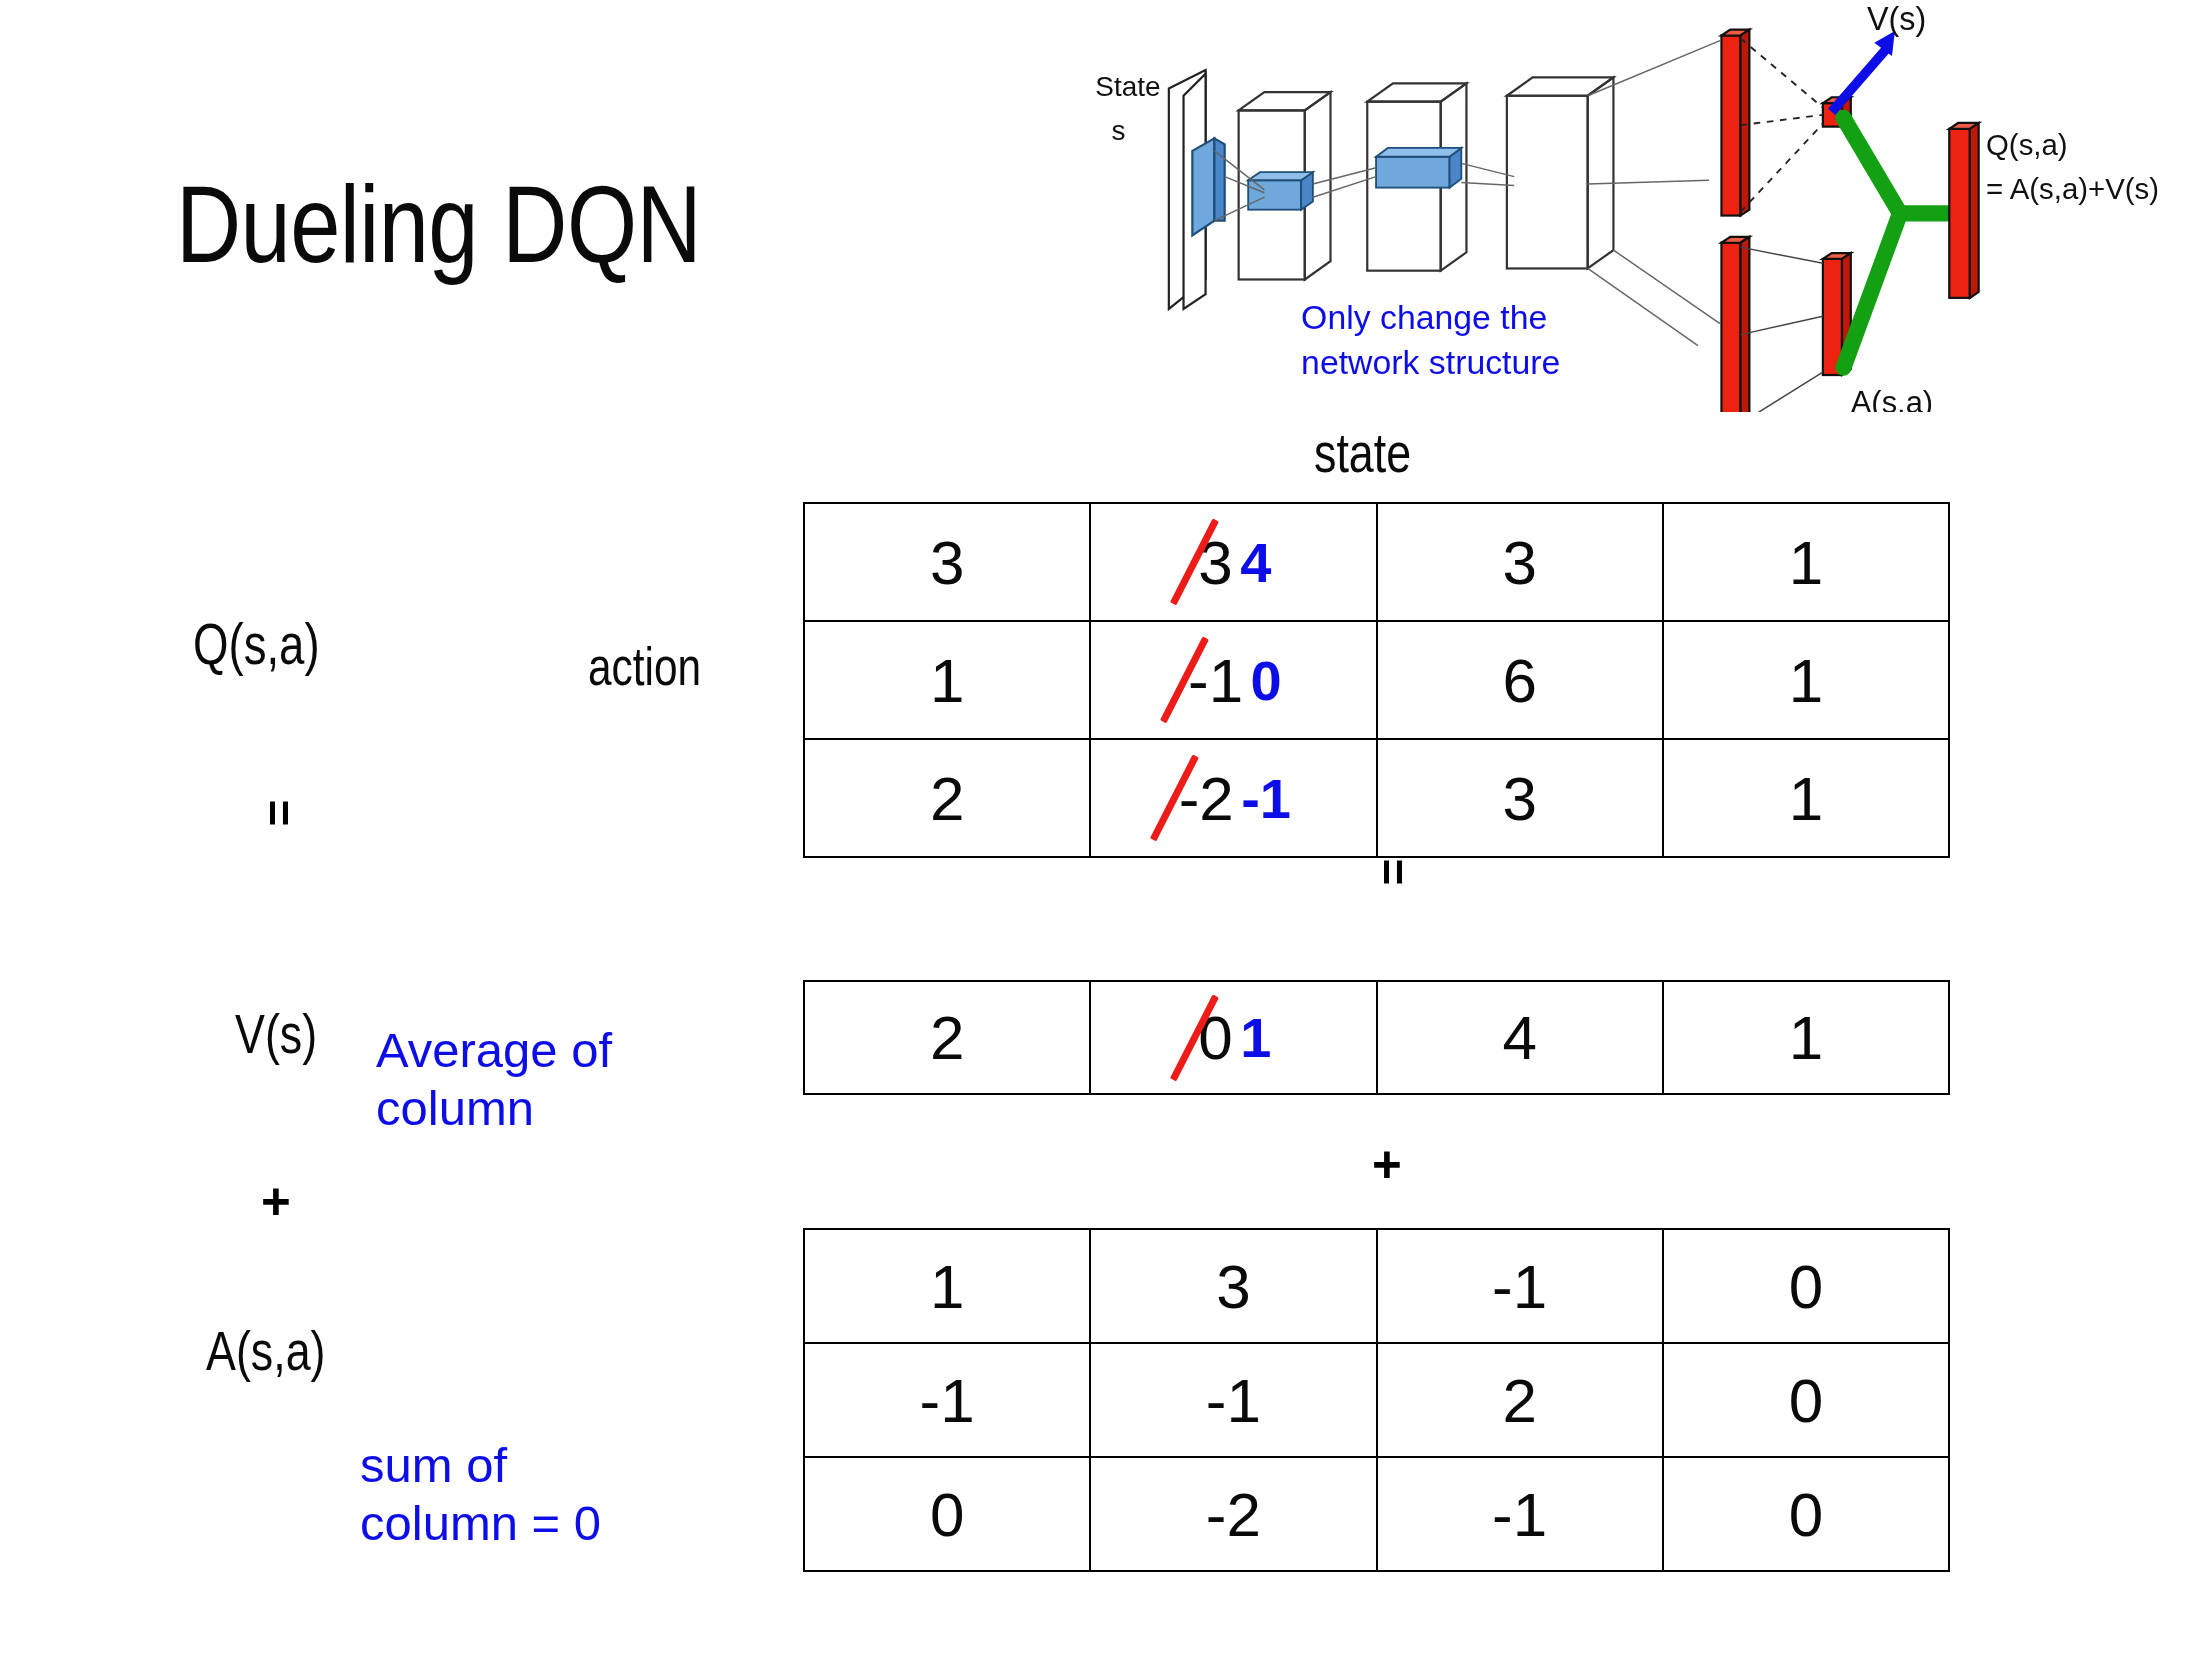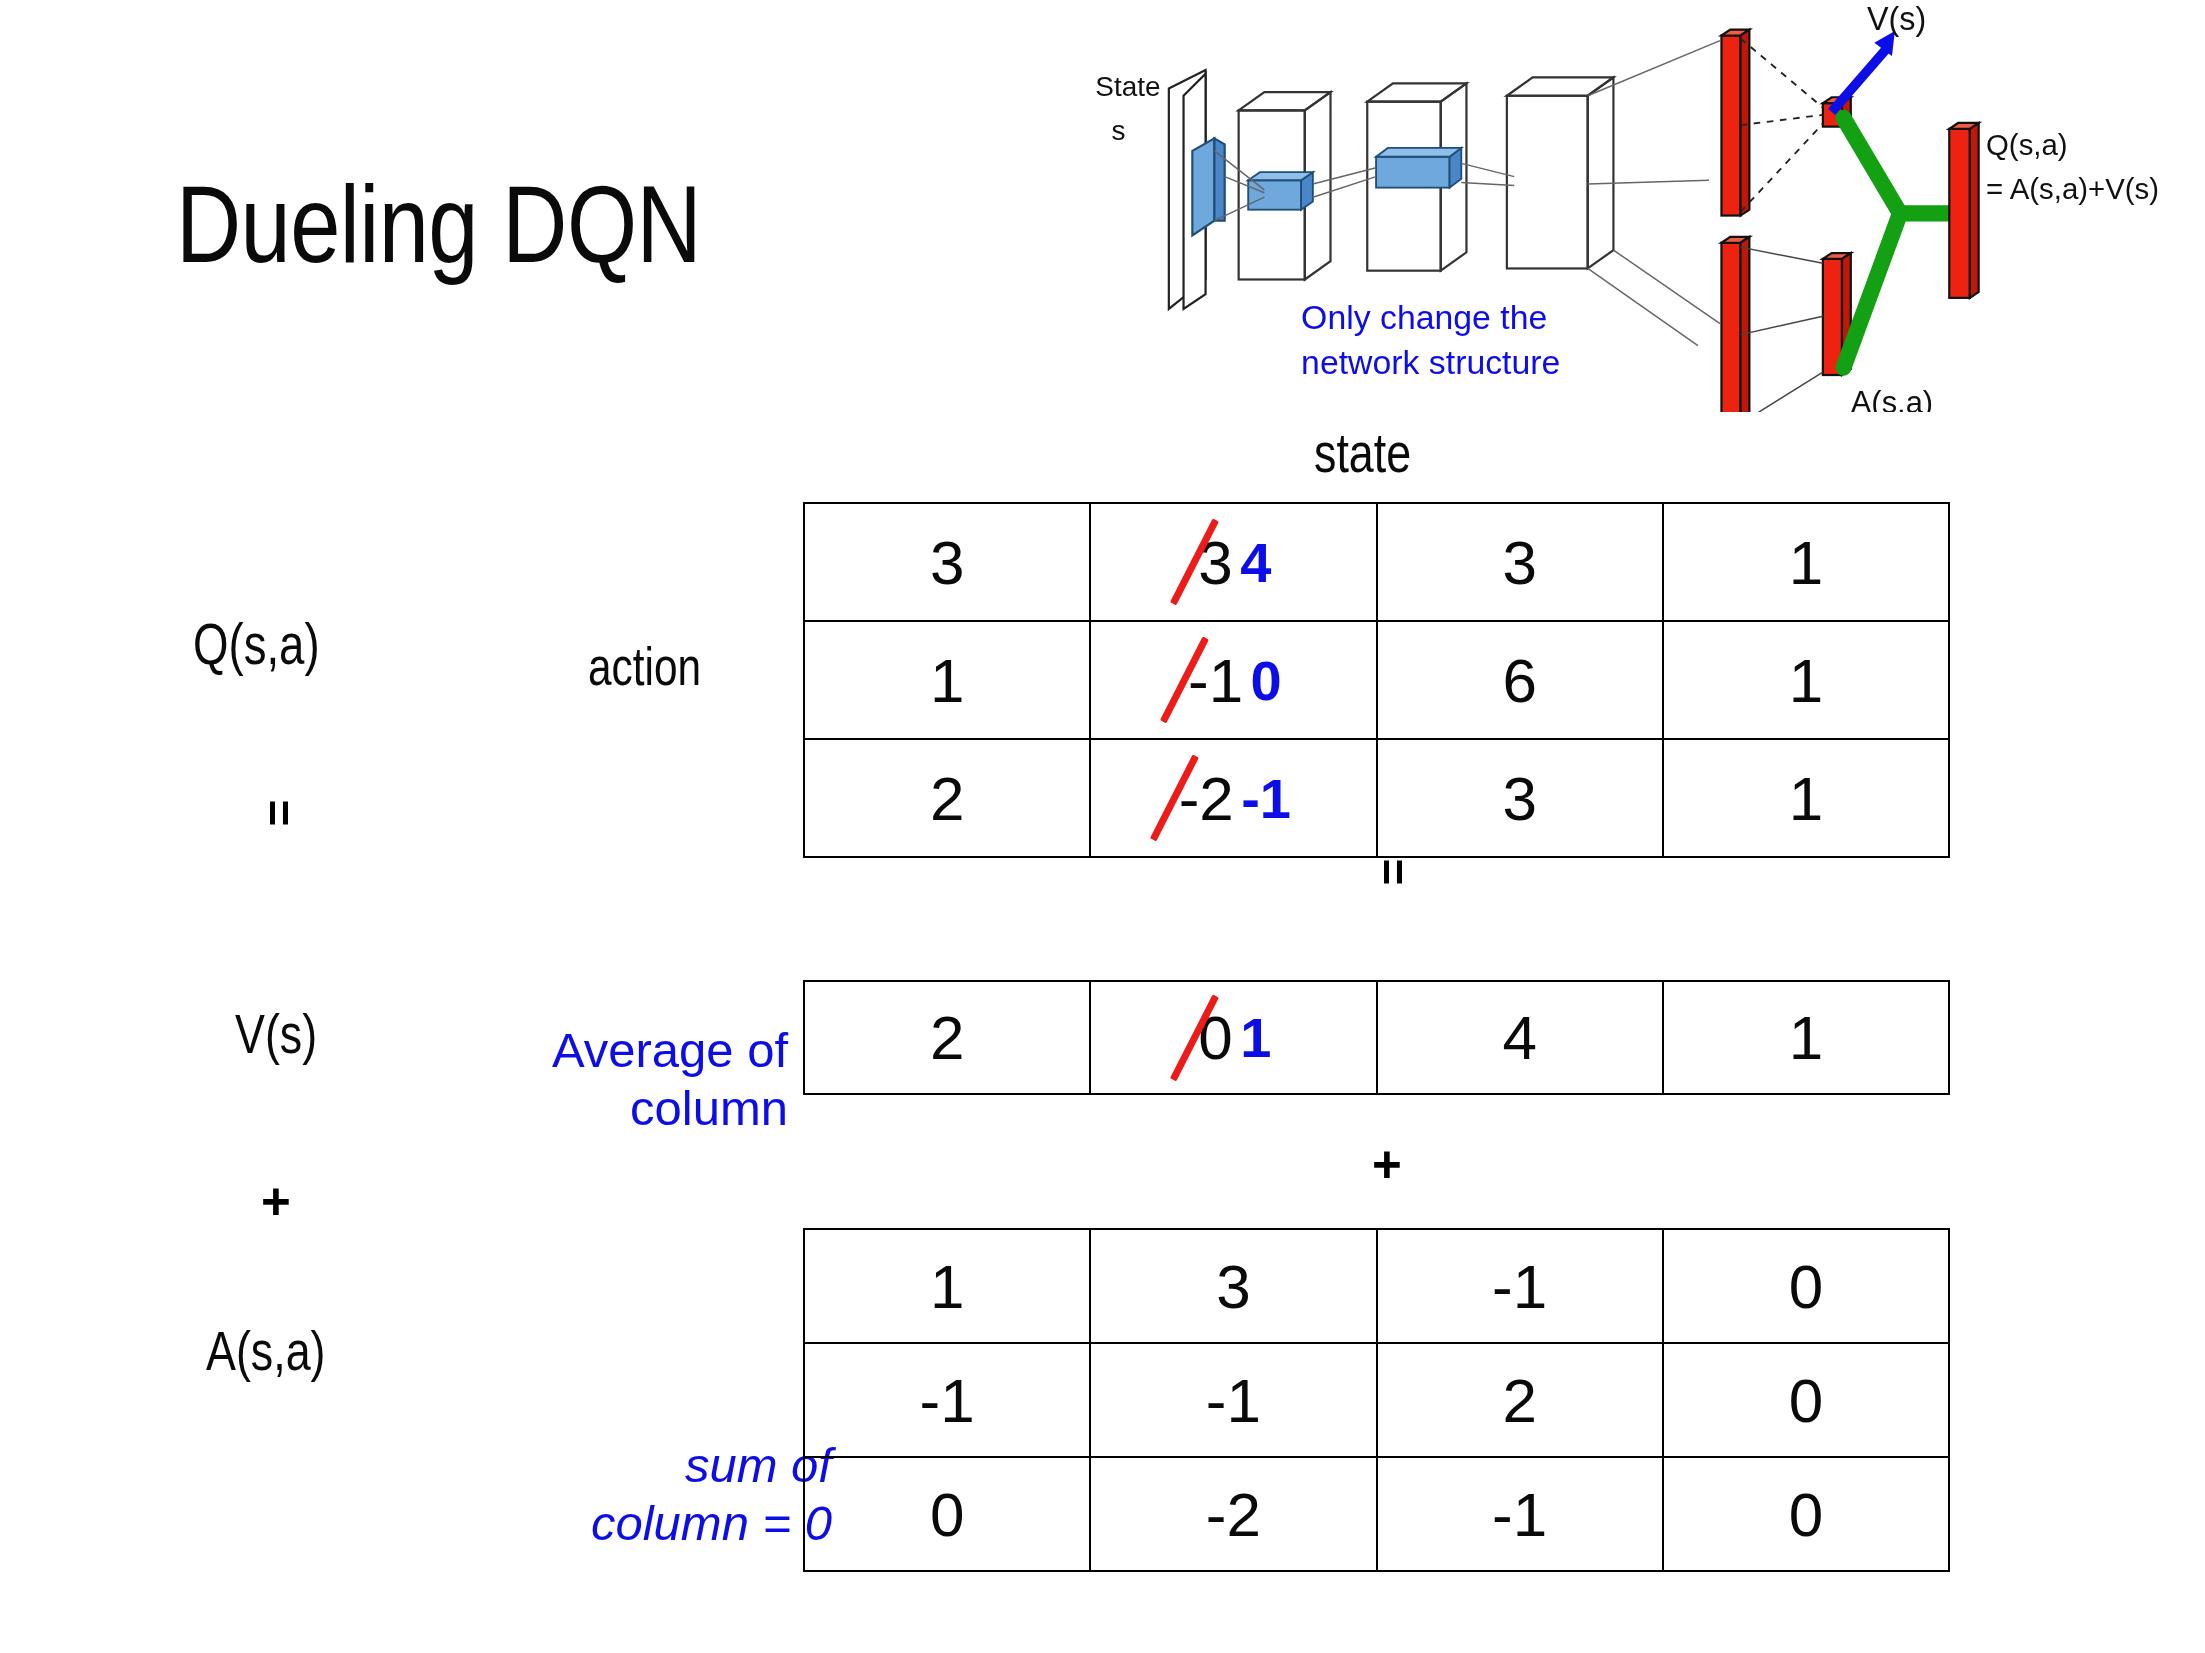--- a/index.html
+++ b/index.html
@@ -42,24 +42,23 @@
   #op-eq-left{left:266px; top:790px; font-size:46px; transform:rotate(90deg); transform-origin:center;}
   #op-plus-left{left:261px; top:1176px; font-size:51px;}
   #op-eq-mid{left:1380px; top:849px; font-size:46px; transform:rotate(90deg); transform-origin:center;}
   #op-plus-mid{left:1372px; top:1139px; font-size:51px;}
 
   
   .anno{
     font-family:"Liberation Sans",sans-serif;
     color:#0d0dE8; line-height:1.18; white-space:pre-line;
     font-size:49px;
-    text-align:right;
   }
   #anno-avg{left:376px; top:1022px; width:412px;}
-  #anno-sum{left:376px; top:1437px; width:456px;font-style:italic;}
+  #anno-sum{left:360px; top:1437px; width:456px;}
 
   
   .grid{border-collapse:collapse; table-layout:fixed;}
   .grid td{
     border:2.2px solid #000;
     text-align:center; vertical-align:middle;
     font-family:"Liberation Sans Narrow","Liberation Sans",sans-serif;
     font-size:62px; color:#0a0a0a; padding:0;
     position:relative;
   }

